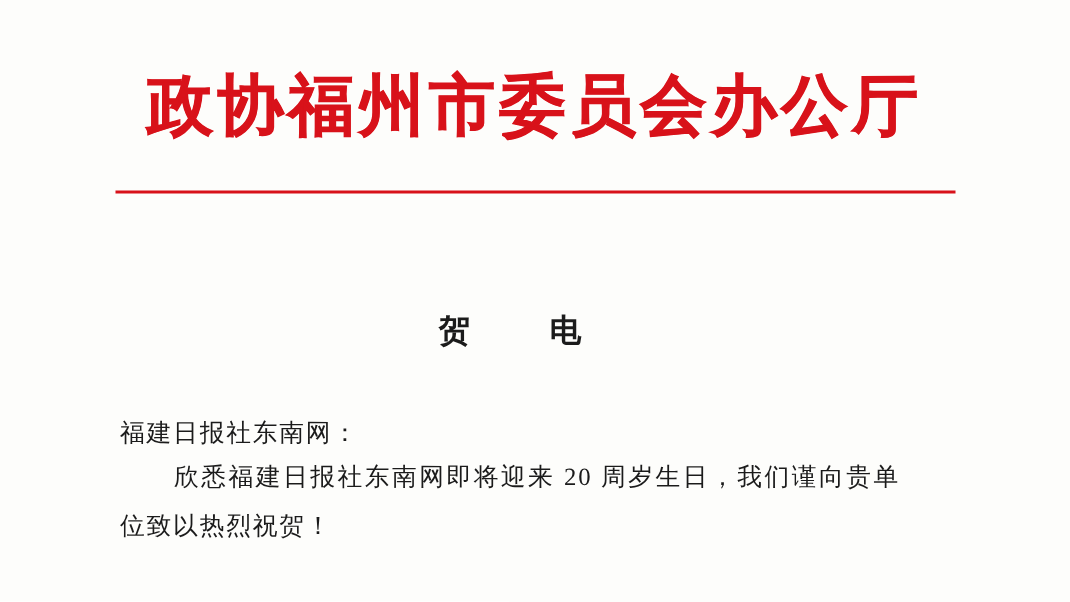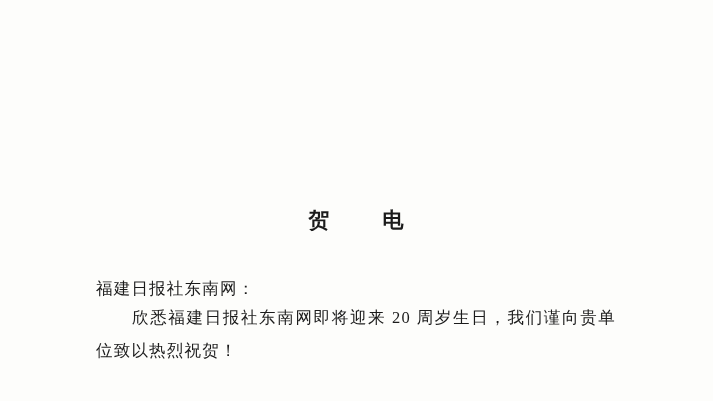--- a/index.html
+++ b/index.html
@@ -46,21 +46,21 @@
   .letterhead-rule {
     margin: 30px auto 0 auto;
     width: 560px;
     height: 2.5px;
     background: #d8121a;
   }
 
   
   .doc-body {
     position: absolute;
-    left: 96px;
+    left: 80px;
     top: 206px;
     width: 520px;
   }
 
   .doc-title {
     text-align: center;
     font-family: "DejaVu Serif", "Liberation Serif", serif;
     font-weight: bold;
     font-size: 21px;
     letter-spacing: 16px;
@@ -83,20 +83,24 @@
     line-height: 1.95;
     text-indent: 36px;
     text-align: justify;
   }
 </style>
 </head>
 <body>
 
 <div class="page">
 
+  <div class="letterhead">
+    <div class="letterhead-title">政协福州市委员会办公厅</div>
+    <div class="letterhead-rule"></div>
+  </div>
 
   <div class="doc-body">
     <div class="doc-title">贺　电</div>
 
     <div class="salutation">福建日报社东南网：</div>
 
     <div class="para">欣悉福建日报社东南网即将迎来 20 周岁生日，我们谨向贵单位致以热烈祝贺！</div>
   </div>
 
 </div>

